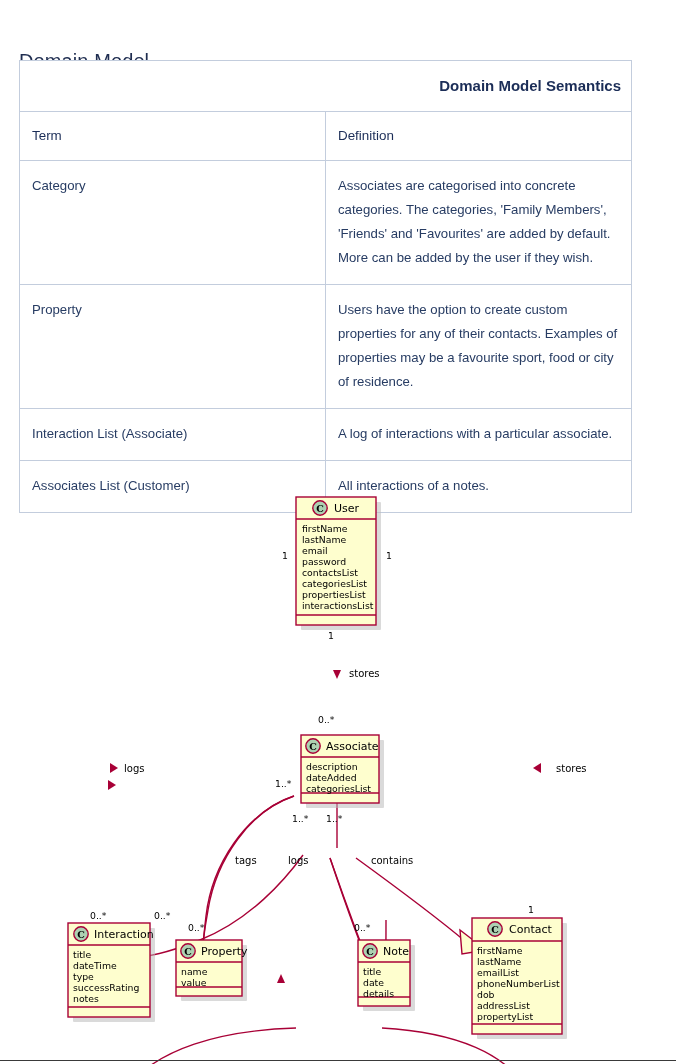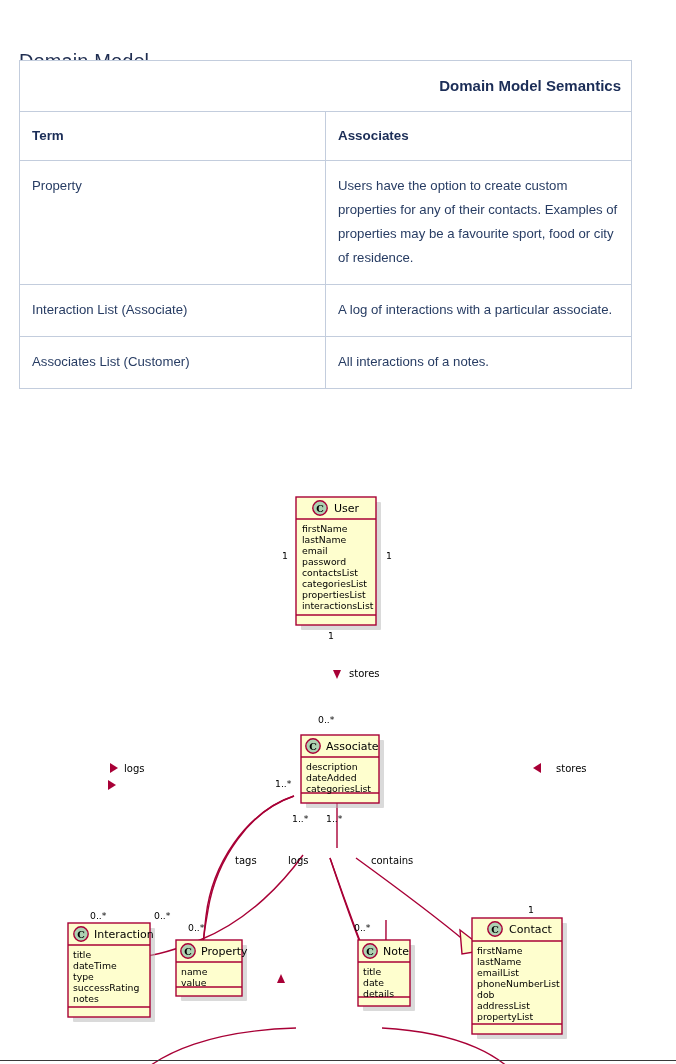--- a/index.html
+++ b/index.html
@@ -52,21 +52,21 @@
   }
   .semantics-table .tbl-caption {
     text-align: right;
     font-weight: bold;
     font-size: 15px;
     padding: 15px 10px 15px 10px;
     color: #1b2d57;
     line-height: 20px;
   }
   .semantics-table .col-head {
-    font-weight: bold;
+    font-weight: normal;
     font-size: 13.4px;
     padding-top: 12px;
     padding-bottom: 12px;
     color: #1b2d57;
   }
   .col-term { width: 194px; }
 
   
   .uml-wrap {
     position: absolute;
@@ -91,21 +91,25 @@
 
 <div class="page-title">Domain Model</div>
 
 <table class="semantics-table">
   <tbody>
     <tr>
       <td class="tbl-caption" colspan="2">Domain Model Semantics</td>
     </tr>
     <tr>
       <td class="col-head col-term">Term</td>
-      <td class="col-head">Associates</td>
+      <td class="col-head">Definition</td>
+    </tr>
+    <tr>
+      <td class="col-term">Category</td>
+      <td>Associates are categorised into concrete categories. The categories, 'Family Members', 'Friends' and 'Favourites' are added by default. More can be added by the user if they wish.</td>
     </tr>
     <tr>
       <td class="col-term">Property</td>
       <td>Users have the option to create custom properties for any of their contacts. Examples of properties may be a favourite sport, food or city of residence.</td>
     </tr>
     <tr>
       <td class="col-term">Interaction List (Associate)</td>
       <td>A log of interactions with a particular associate.</td>
     </tr>
     <tr>

